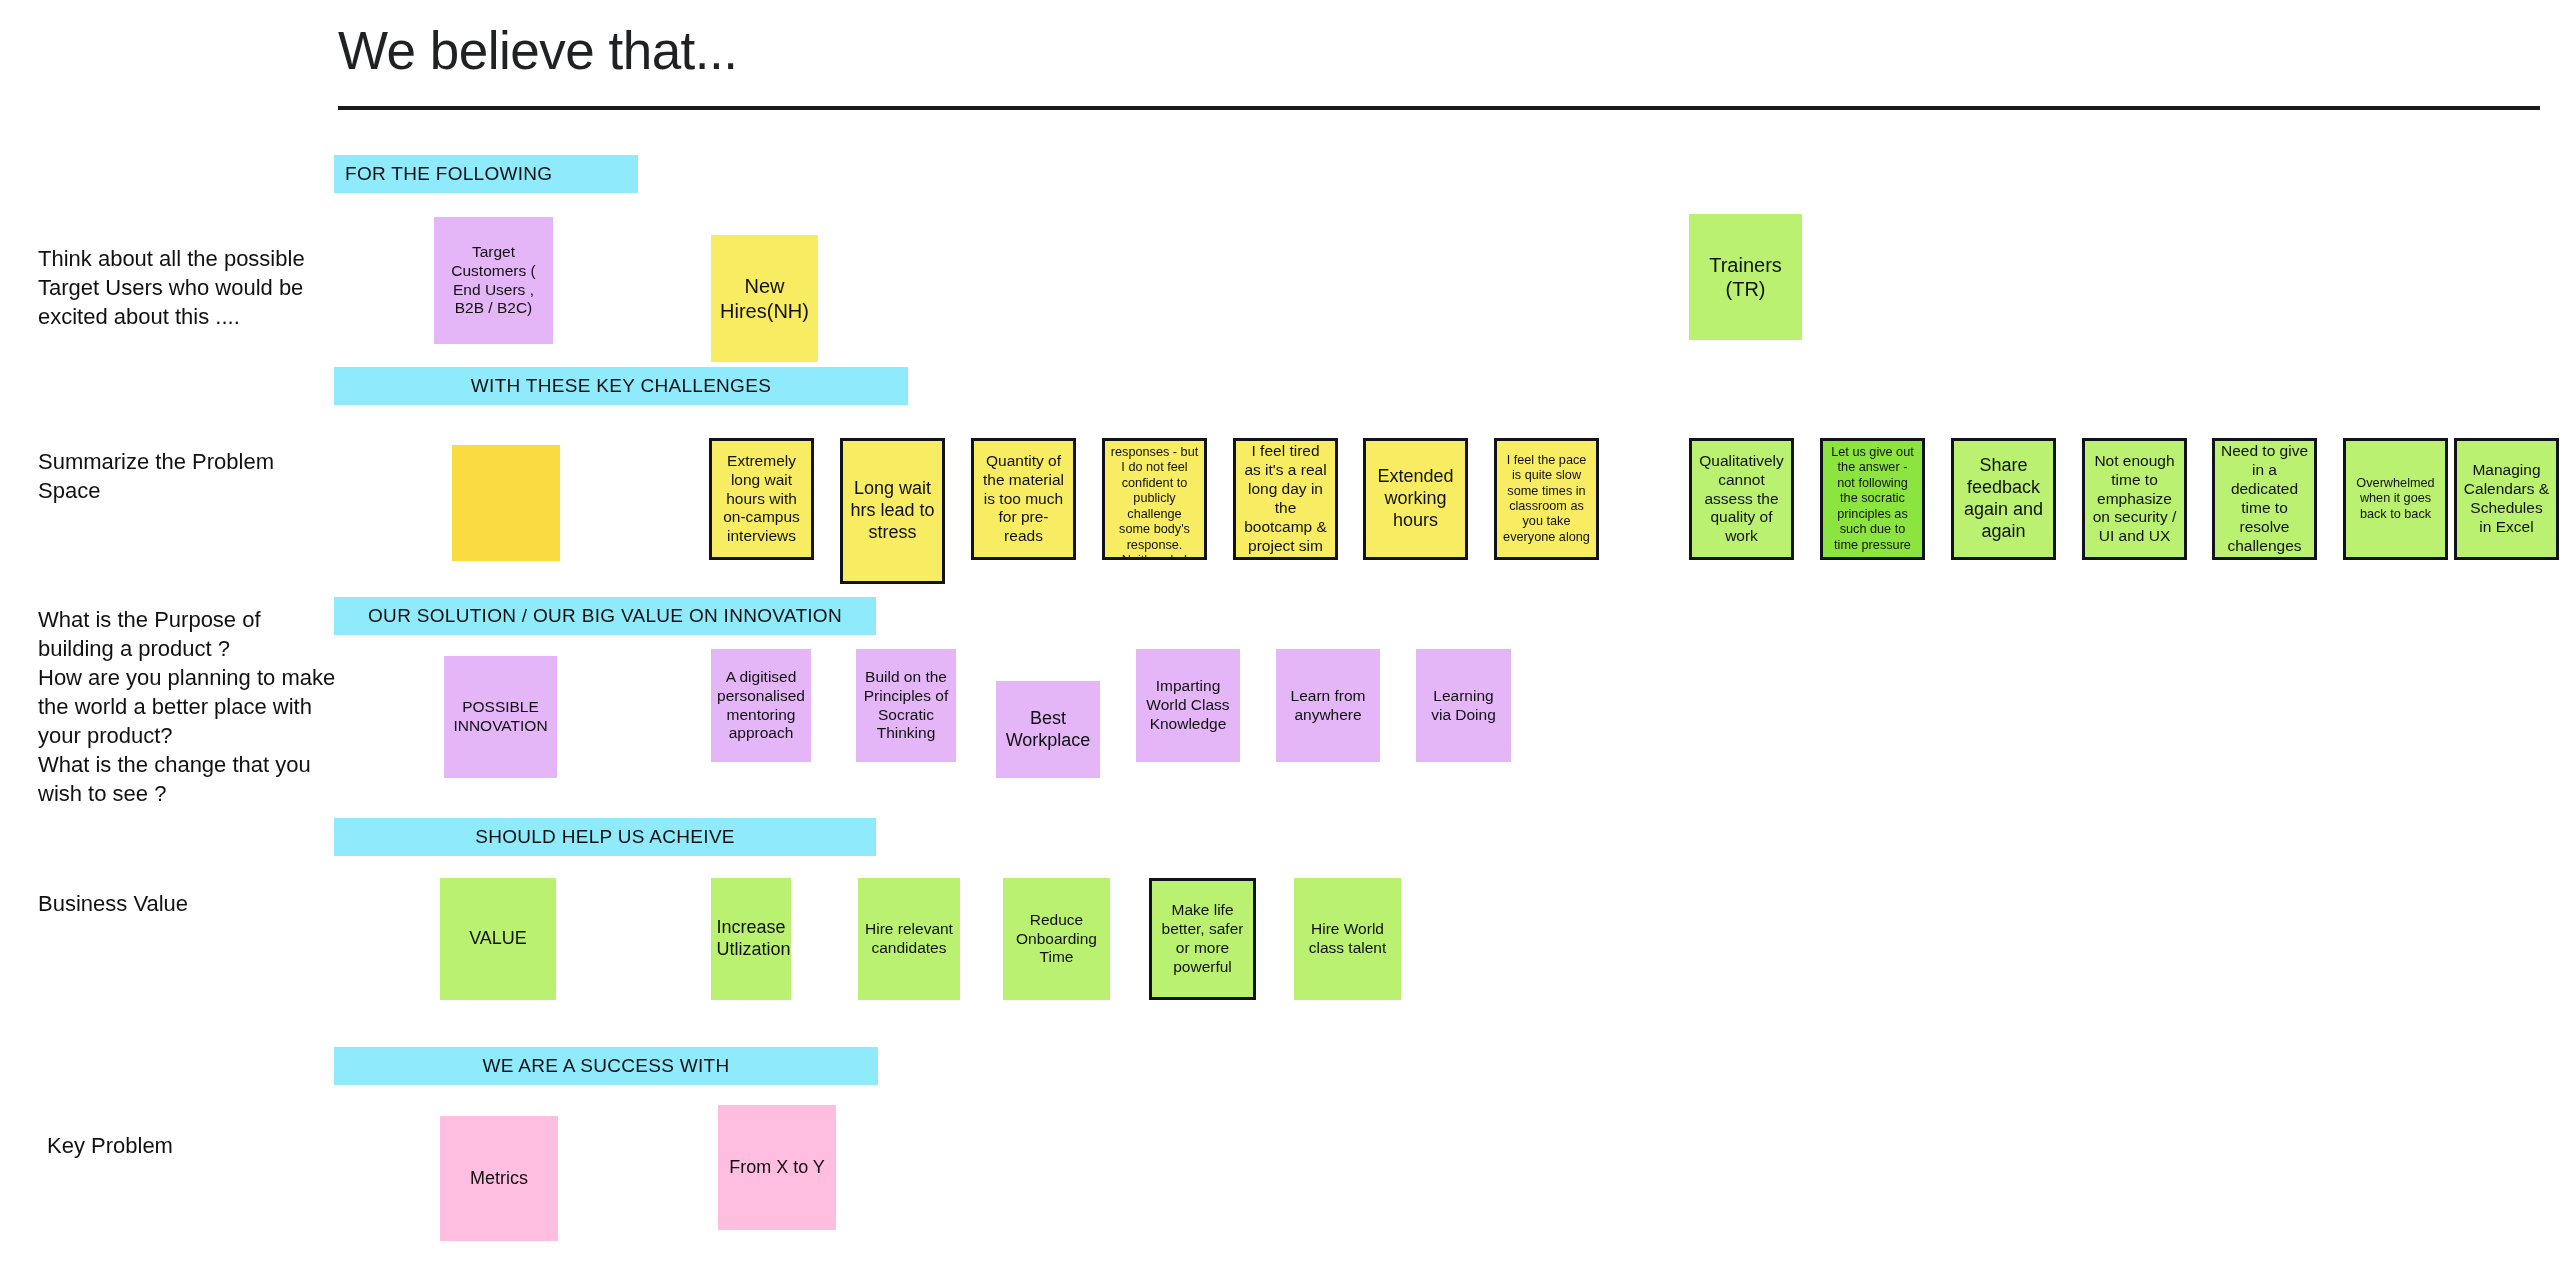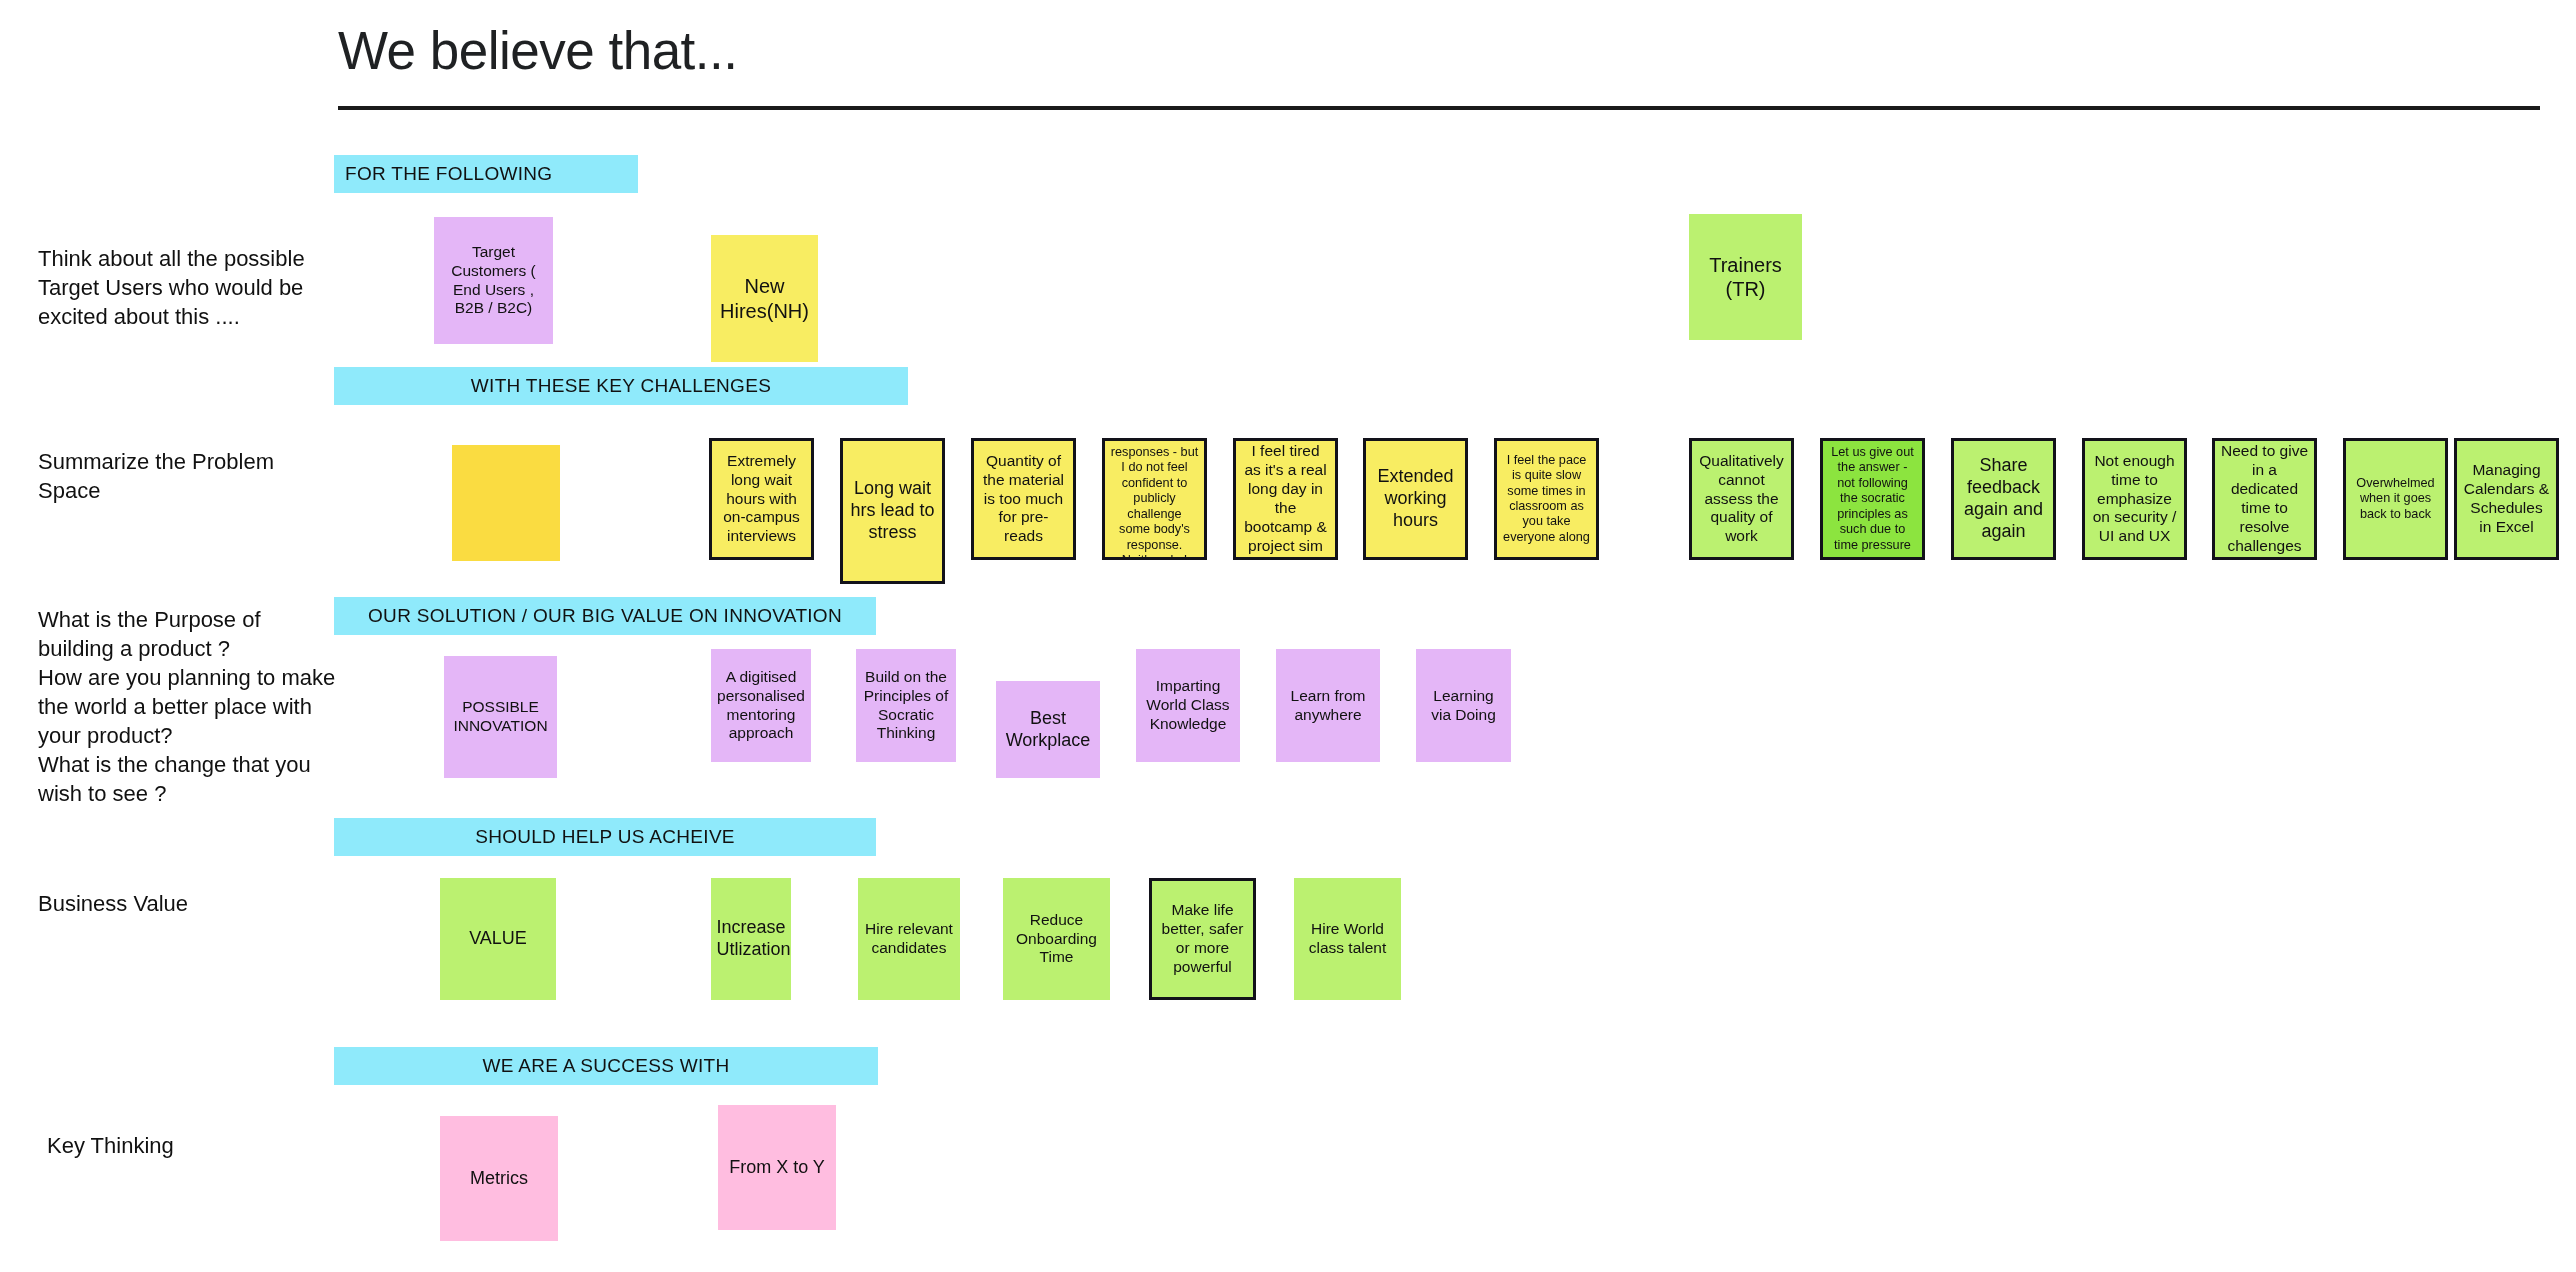--- a/index.html
+++ b/index.html
@@ -226,21 +226,21 @@
       <div class="note c-green bordered" style="left: 1149px; top: 878px; width: 107px; height: 122px;">
         <span class="note-text fs-m">Make life better, safer or more powerful</span>
       </div>
       <div class="note c-green" style="left: 1294px; top: 878px; width: 107px; height: 122px;">
         <span class="note-text fs-m">Hire World class talent</span>
       </div>
     </div>
 
   <div class="banner center" style="left:334px; top:1047px; width:544px;">WE ARE A SUCCESS WITH</div>
 
-  <div class="row-label" style="left:47px; top:1131px; width:300px;">Key Thinking</div>
+  <div class="row-label" style="left:47px; top:1131px; width:300px;">Key Problem</div>
 
   <div id="row-key-measures">
       <div class="note c-pink" style="left: 440px; top: 1116px; width: 118px; height: 125px;">
         <span class="note-text fs-l">Metrics</span>
       </div>
       <div class="note c-pink" style="left: 718px; top: 1105px; width: 118px; height: 125px;">
         <span class="note-text fs-l">From X to Y</span>
       </div>
     </div>
 

